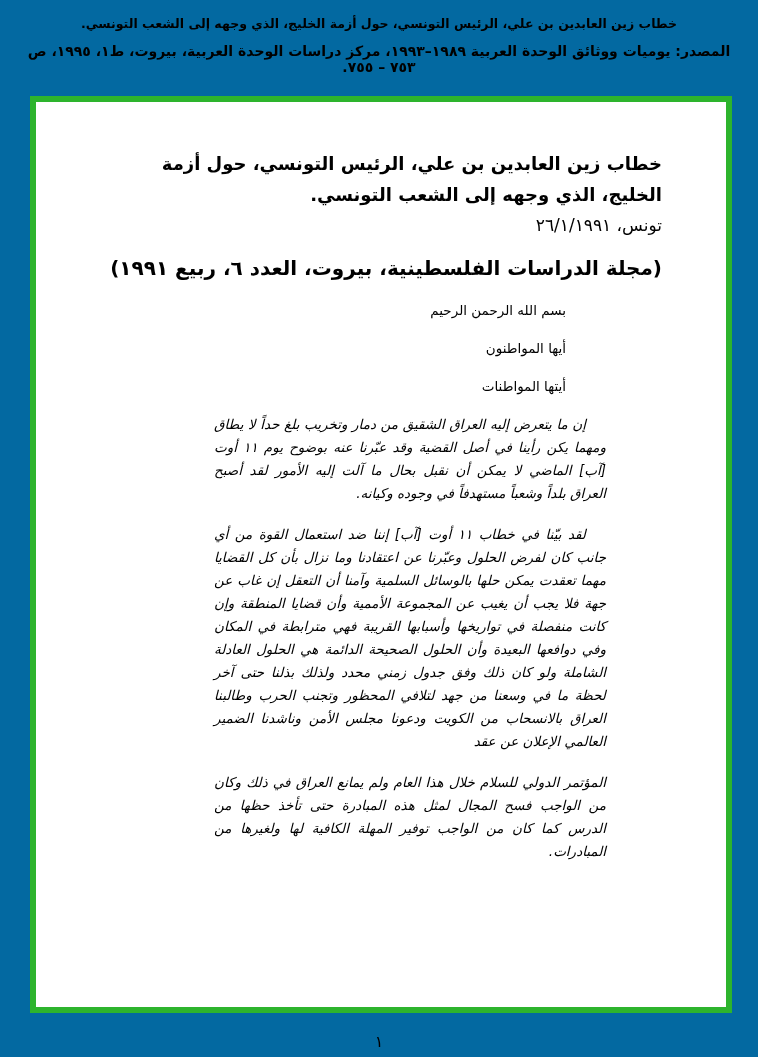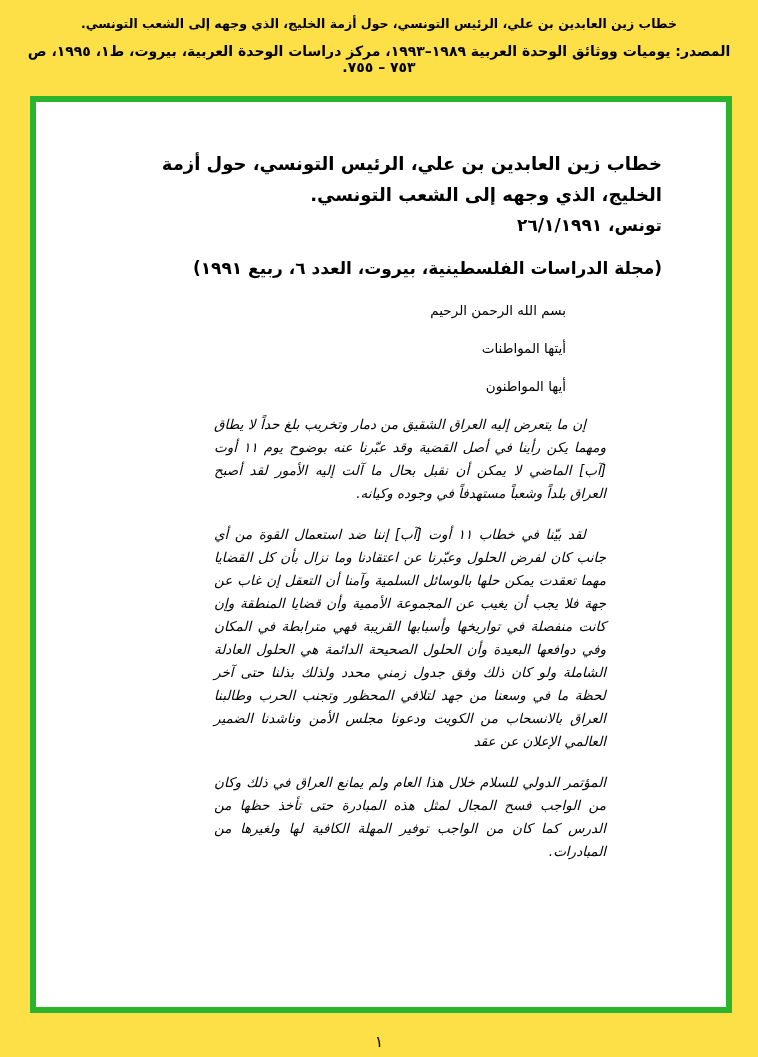--- a/index.html
+++ b/index.html
@@ -7,21 +7,21 @@
   body {
     background: #ffffff;
     color: #000000;
     font-family: "DejaVu Sans", sans-serif;
     -webkit-font-smoothing: antialiased;
   }
   .page {
     position: relative;
     width: 758px;
     height: 1057px;
-    background: #fde047;
+    background: #0369a1;
     overflow: hidden;
   }
 
   
   .page-header {
     direction: rtl;
     text-align: center;
     padding-top: 14px;
   }
   .hdr-line1 {
@@ -53,25 +53,25 @@
     padding: 46px 64px 0 60px;
   }
   .doc-title {
     margin: 0;
     font-size: 18px;
     font-weight: 700;
     line-height: 31px;
   }
   .doc-date {
     font-size: 17px;
-    font-weight: 700;
+    font-weight: 400;
     line-height: 31px;
   }
   .doc-journal {
-    font-size: 17px;
+    font-size: 20px;
     font-weight: 700;
     line-height: 30px;
     margin-top: 12px;
   }
   .doc-body {
     width: 392px;
     margin-right: 56px;
     margin-top: 16px;
     font-size: 13.5px;
     line-height: 23px;
@@ -115,22 +115,22 @@
     <div class="doc-inner">
 
       <h1 class="doc-title">خطاب زين العابدين بن علي، الرئيس التونسي، حول أزمة الخليج، الذي وجهه إلى الشعب التونسي.</h1>
 
       <div class="doc-date">تونس، ٢٦/١/١٩٩١</div>
 
       <div class="doc-journal">(مجلة الدراسات الفلسطينية، بيروت، العدد ٦، ربيع ١٩٩١)</div>
 
       <div class="doc-body">
         <p class="basmala">بسم الله الرحمن الرحيم</p>
+        <p class="salutation">أيها المواطنون</p>
         <p class="salutation">أيتها المواطنات</p>
-        <p class="salutation">أيها المواطنون</p>
         <p class="para indent">إن ما يتعرض إليه العراق الشقيق من دمار وتخريب بلغ حداً لا يطاق ومهما يكن رأينا في أصل القضية وقد عبّرنا عنه بوضوح يوم ١١ أوت [آب] الماضي لا يمكن أن نقبل بحال ما آلت إليه الأمور لقد أصبح العراق بلداً وشعباً مستهدفاً في وجوده وكيانه.</p>
         <p class="para indent">لقد بيّنا في خطاب ١١ أوت [آب] إننا ضد استعمال القوة من أي جانب كان لفرض الحلول وعبّرنا عن اعتقادنا وما نزال بأن كل القضايا مهما تعقدت يمكن حلها بالوسائل السلمية وآمنا أن التعقل إن غاب عن جهة فلا يجب أن يغيب عن المجموعة الأممية وأن قضايا المنطقة وإن كانت منفصلة في تواريخها وأسبابها القريبة فهي مترابطة في المكان وفي دوافعها البعيدة وأن الحلول الصحيحة الدائمة هي الحلول العادلة الشاملة ولو كان ذلك وفق جدول زمني محدد ولذلك بذلنا حتى آخر لحظة ما في وسعنا من جهد لتلافي المحظور وتجنب الحرب وطالبنا العراق بالانسحاب من الكويت ودعونا مجلس الأمن وناشدنا الضمير العالمي الإعلان عن عقد</p>
         <p class="para">المؤتمر الدولي للسلام خلال هذا العام ولم يمانع العراق في ذلك وكان من الواجب فسح المجال لمثل هذه المبادرة حتى تأخذ حظها من الدرس كما كان من الواجب توفير المهلة الكافية لها ولغيرها من المبادرات.</p>
       </div>
 
     </div>
   </section>
 
   <footer class="page-footer">
     <span class="page-num">١</span>

